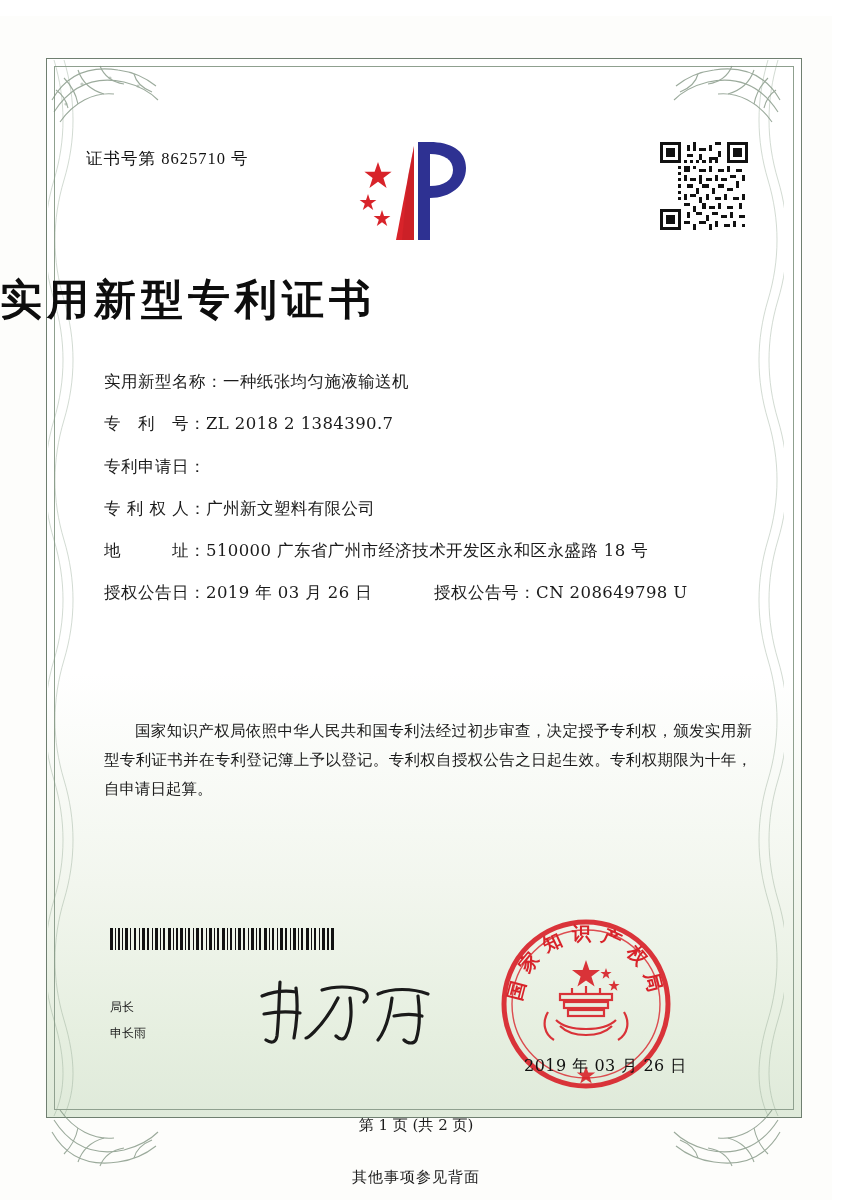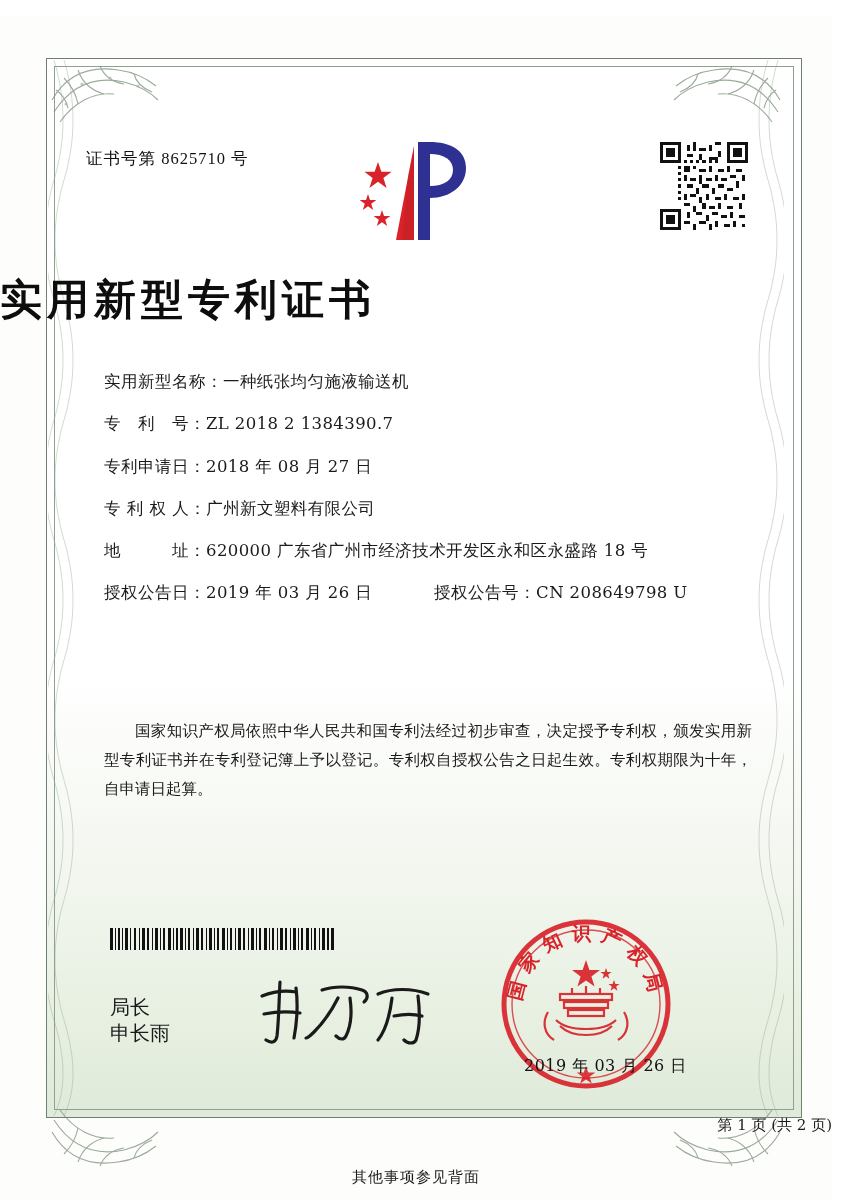--- a/index.html
+++ b/index.html
@@ -167,21 +167,21 @@
     width: 224px;
     height: 22px;
   }
   .barcode svg { width:100%; height:100%; display:block; }
 
   
   .sig-labels {
     position: absolute;
     left: 110px;
     top: 978px;
-    font-size: 20px;
+    font-size: 12px;
     line-height: 26px;
     font-family: "DejaVu Serif", "Liberation Serif", serif;
   }
   .sig-script {
     position: absolute;
     left: 250px;
     top: 958px;
     width: 200px;
     height: 76px;
   }
@@ -205,21 +205,21 @@
     letter-spacing: 0.5px;
     color: #111;
     font-family: "DejaVu Serif", "Liberation Serif", serif;
   }
 
   
   .page-no {
     position: absolute;
     left: 0; right: 0;
     top: 1100px;
-    text-align: right;
+    text-align: center;
     font-size: 15px;
     font-family: "DejaVu Serif", "Liberation Serif", serif;
   }
   .back-note {
     position: absolute;
     left: 0; right: 0;
     top: 1152px;
     text-align: center;
     font-size: 15px;
     letter-spacing: 1px;
@@ -438,29 +438,28 @@
     <div class="frow">
       <span class="flabel">实用新型名称：</span>
       <span class="fvalue">一种纸张均匀施液输送机</span>
     </div>
     <div class="frow">
       <span class="flabel">专　利　号：</span>
       <span class="fvalue">ZL 2018 2 1384390.7</span>
     </div>
     <div class="frow">
       <span class="flabel">专利申请日：</span>
-      <span class="fvalue">2018 年 08 月 27 日</span>
     </div>
     <div class="frow">
       <span class="flabel">专 利 权 人：</span>
       <span class="fvalue">广州新文塑料有限公司</span>
     </div>
     <div class="frow">
       <span class="flabel">地　　　址：</span>
-      <span class="fvalue">620000 广东省广州市经济技术开发区永和区永盛路 18 号</span>
+      <span class="fvalue">510000 广东省广州市经济技术开发区永和区永盛路 18 号</span>
     </div>
     <div class="frow split">
       <span class="flabel">授权公告日：</span>
       <span class="fvalue">2019 年 03 月 26 日</span>
       <span class="spacer"></span>
       <span class="flabel">授权公告号：</span>
       <span class="fvalue">CN 208649798 U</span>
     </div>
   </div>
 

